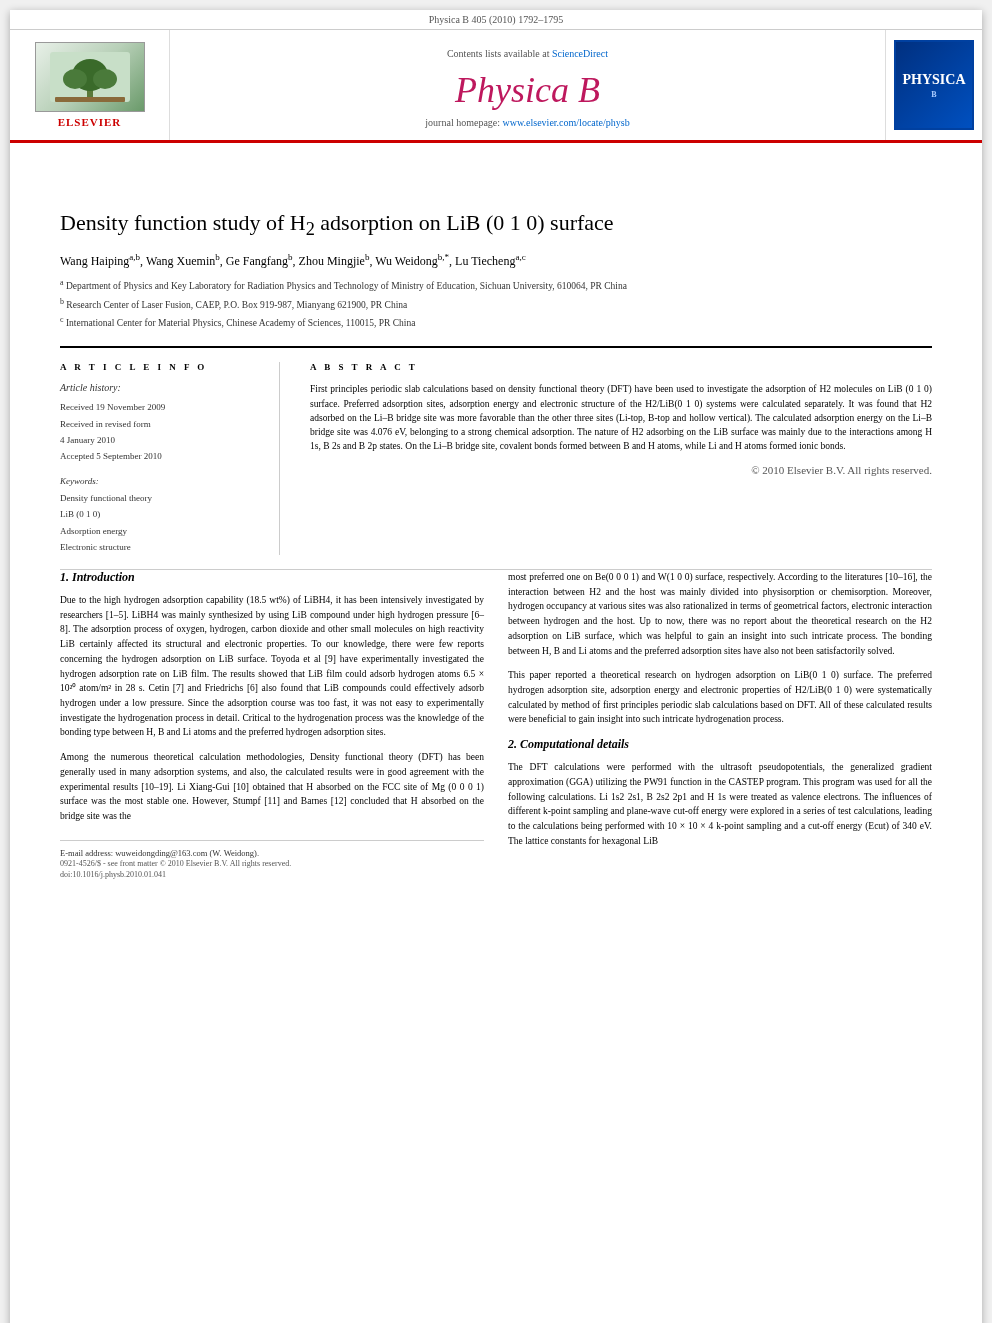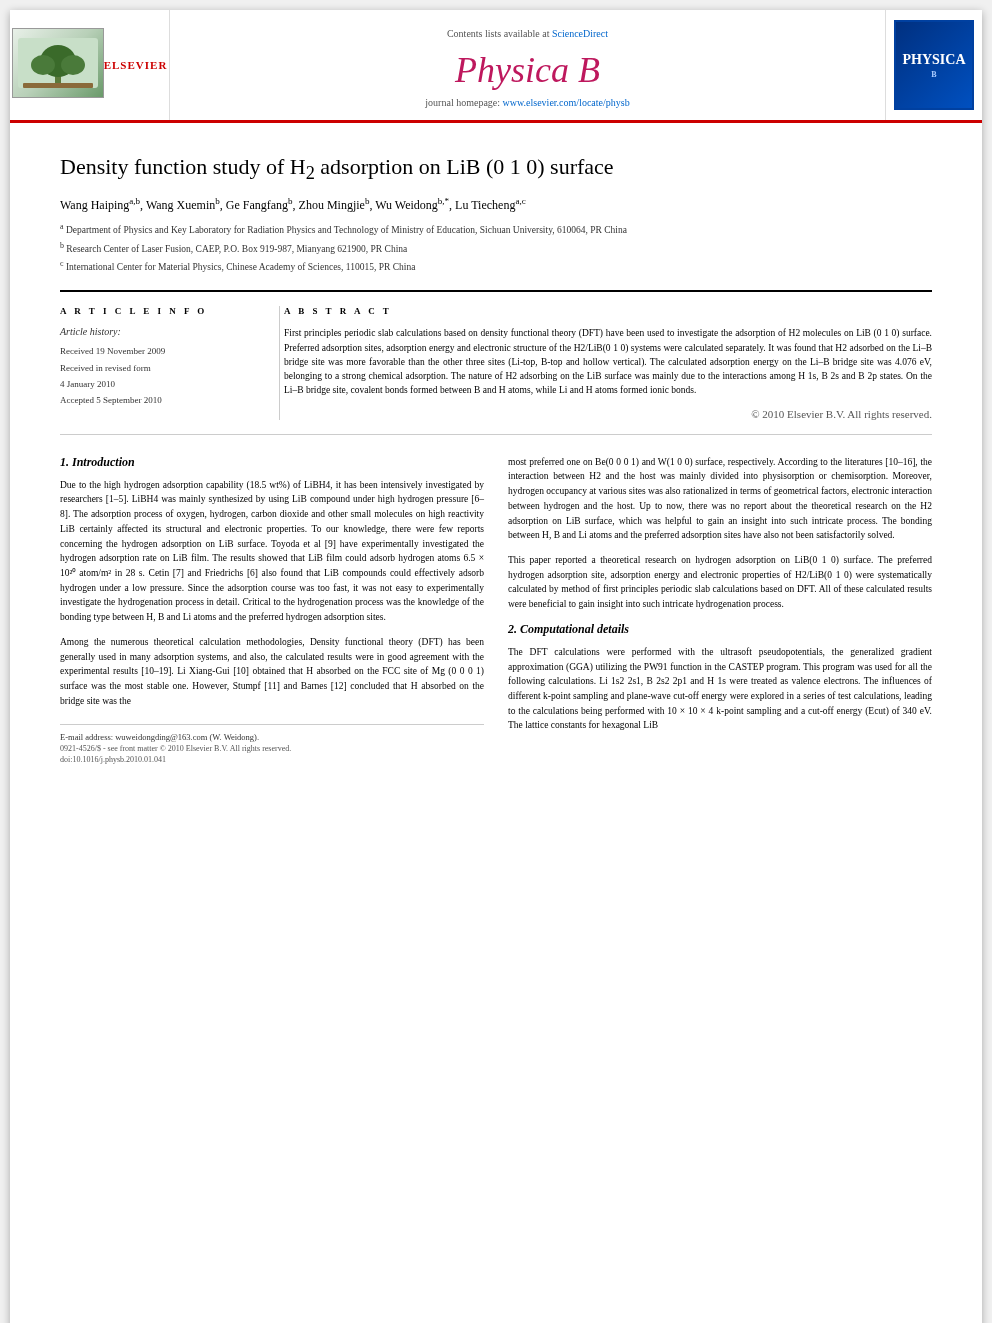--- a/index.html
+++ b/index.html
@@ -30,21 +30,21 @@
     .journal-top-banner {
       display: flex;
       align-items: stretch;
       border-bottom: 3px solid #c00;
     }
     .elsevier-logo-area {
       width: 160px;
       min-height: 110px;
       background: #fff;
       display: flex;
-      flex-direction: row;
+      flex-direction: column;
       align-items: center;
       justify-content: center;
       border-right: 1px solid #ddd;
       padding: 8px;
     }
     .elsevier-logo-box {
       width: 110px;
       height: 70px;
       background: linear-gradient(135deg, #e8f0e8 0%, #b8d0b8 50%, #6a9a6a 100%);
       border: 1px solid #999;
@@ -122,20 +122,21 @@
     
     .article-body {
       padding: 30px 50px 30px 50px;
     }
     .article-title {
       font-size: 22px;
       font-weight: normal;
       color: #000;
       margin-bottom: 10px;
       line-height: 1.3;
+      margin-top: 36px;
     }
     .authors {
       font-size: 12px;
       color: #000;
       margin-bottom: 8px;
     }
     .authors sup {
       font-size: 9px;
     }
     .affiliations {
@@ -143,25 +144,24 @@
       color: #333;
       margin-bottom: 16px;
       line-height: 1.5;
     }
     .affiliations .aff-line {
       margin-bottom: 2px;
     }
     
     .info-section {
       display: flex;
-      gap: 4px;
+      gap: 30px;
       border-top: 2px solid #000;
       border-bottom: 1px solid #ccc;
       padding: 14px 0;
-      margin-bottom: 20px;
     }
     .article-info-col {
       width: 220px;
       border-right: 1px solid #ccc;
       padding-right: 16px;
     }
     .abstract-col {
       flex: 1;
     }
     .section-header {
@@ -252,20 +252,23 @@
     .doi-line {
       font-size: 8px;
       color: #555;
     }
   </style>
 </head>
 <body>
 
 <div class="page">
 
+  <div class="journal-header-bar">
+    <span>Physica B 405 (2010) 1792–1795</span>
+  </div>
 
   <div class="journal-top-banner">
 
     <div class="elsevier-logo-area">
       <div class="elsevier-logo-box">
         <svg width="90" height="60" viewBox="0 0 90 60">
           <rect x="5" y="5" width="80" height="50" fill="#c8dfc8" rx="3"></rect>
 
           <rect x="42" y="35" width="6" height="18" fill="#5a7a3a"></rect>
 
@@ -323,20 +326,27 @@
 
       <div class="article-info-col">
         <div class="section-header">A R T I C L E  I N F O</div>
         <div class="info-label">Article history:</div>
         <div class="info-dates">
           <div>Received 19 November 2009</div>
           <div>Received in revised form</div>
           <div>4 January 2010</div>
           <div>Accepted 5 September 2010</div>
         </div>
+        <div class="keywords-section">
+          <div class="keywords-label">Keywords:</div>
+          <div class="keyword-item">Density functional theory</div>
+          <div class="keyword-item">LiB (0 1 0)</div>
+          <div class="keyword-item">Adsorption energy</div>
+          <div class="keyword-item">Electronic structure</div>
+        </div>
       </div>
 
       <div class="abstract-col">
         <div class="section-header">A B S T R A C T</div>
         <div class="abstract-text">First principles periodic slab calculations based on density functional theory (DFT) have been used to investigate the adsorption of H2 molecules on LiB (0 1 0) surface. Preferred adsorption sites, adsorption energy and electronic structure of the H2/LiB(0 1 0) systems were calculated separately. It was found that H2 adsorbed on the Li–B bridge site was more favorable than the other three sites (Li-top, B-top and hollow vertical). The calculated adsorption energy on the Li–B bridge site was 4.076 eV, belonging to a strong chemical adsorption. The nature of H2 adsorbing on the LiB surface was mainly due to the interactions among H 1s, B 2s and B 2p states. On the Li–B bridge site, covalent bonds formed between B and H atoms, while Li and H atoms formed ionic bonds.</div>
         <div class="copyright-line">© 2010 Elsevier B.V. All rights reserved.</div>
       </div>
     </div>
 
     <div class="main-content">

